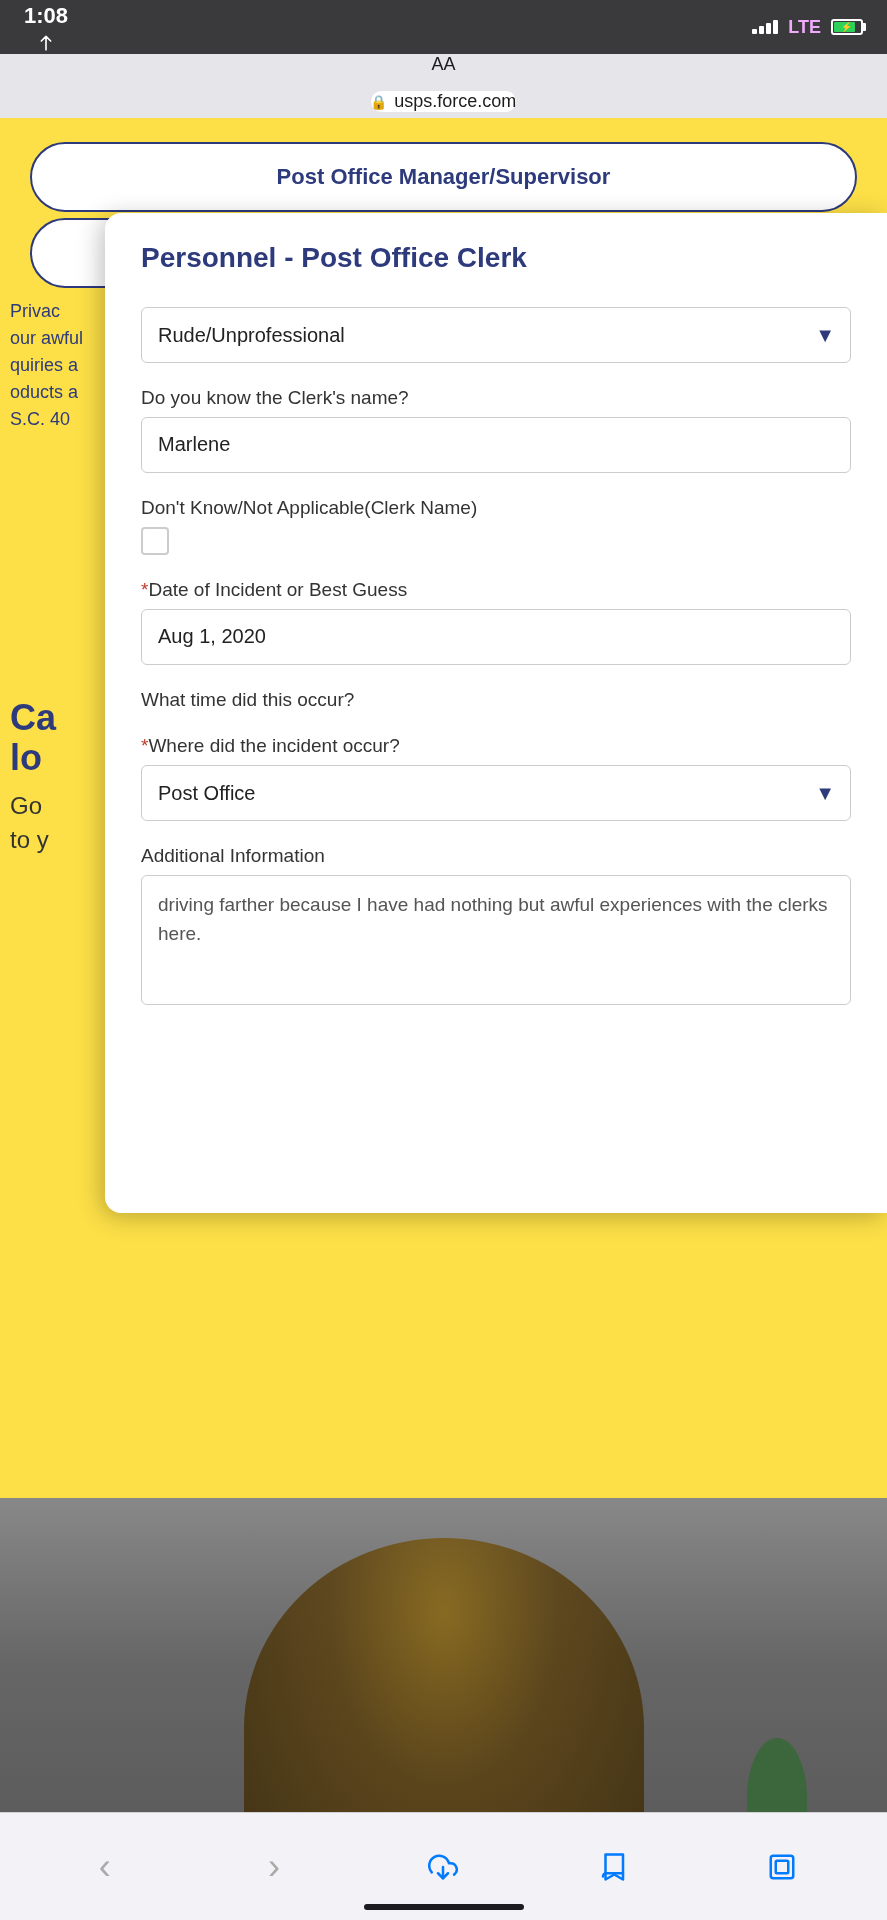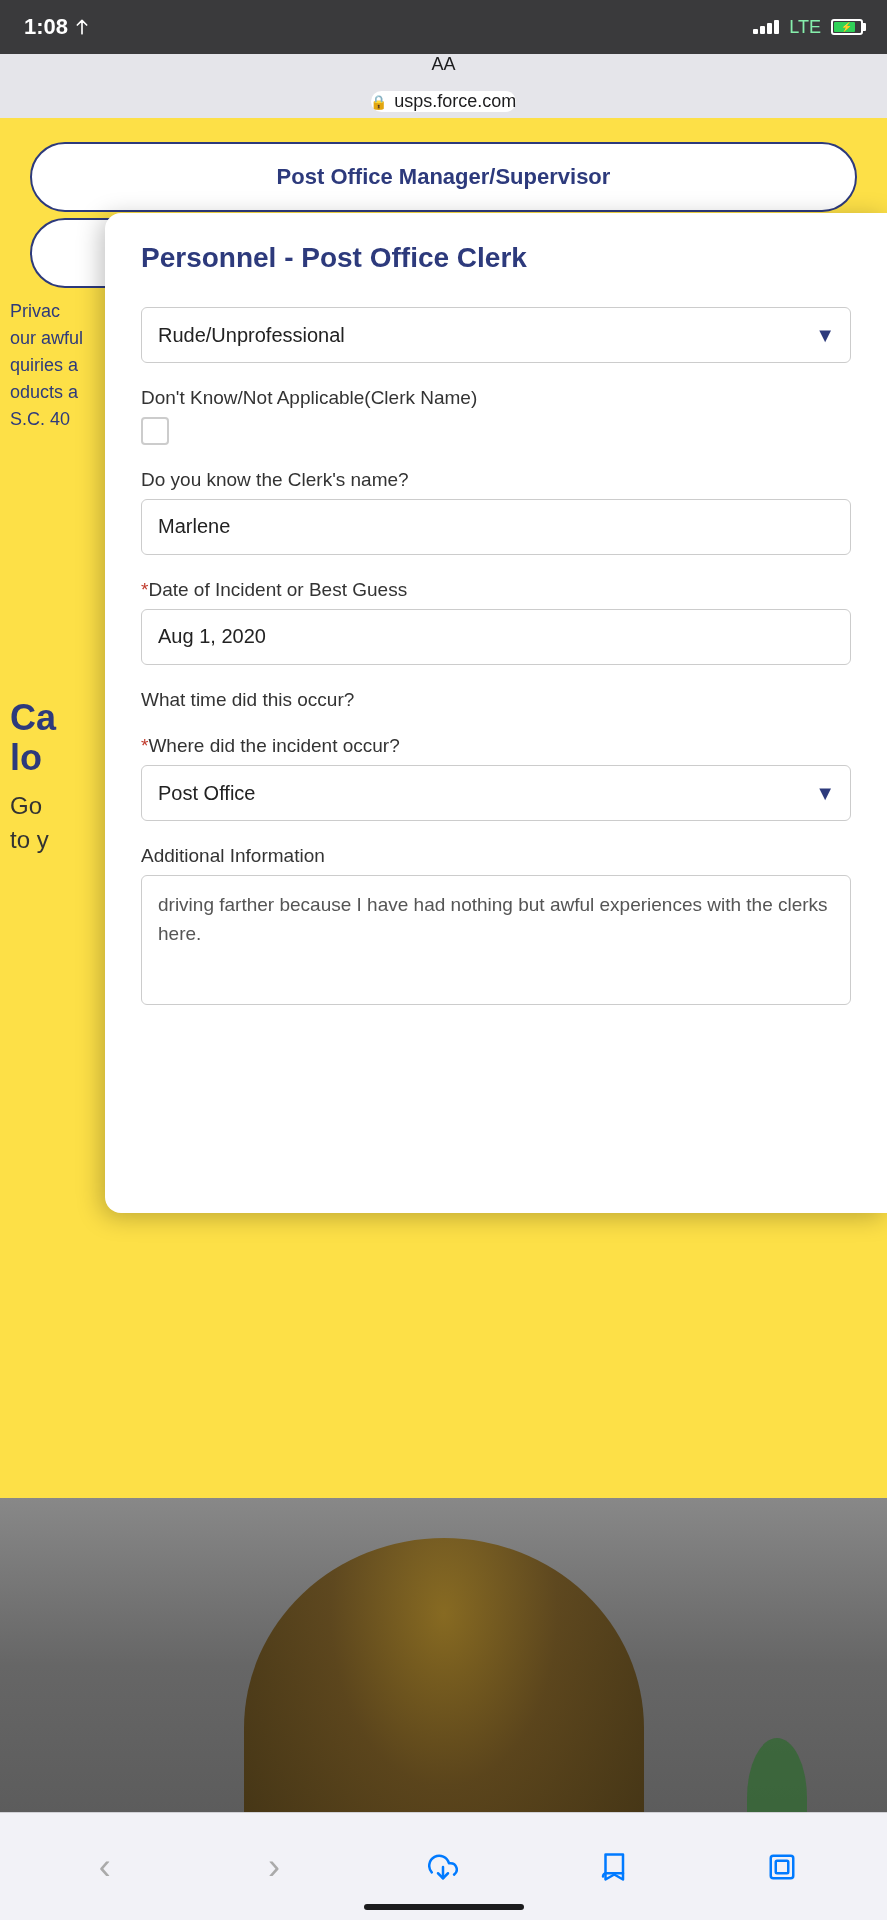--- a/index.html
+++ b/index.html
@@ -24,30 +24,31 @@
       padding: 0 24px;
       color: white;
     }
     .status-time {
       font-size: 22px;
       font-weight: 600;
       color: white;
       display: flex;
       align-items: center;
       gap: 6px;
+      flex-direction: column;
     }
     .status-time svg { width: 16px; height: 16px; fill: white; }
     .status-right {
       display: flex;
       align-items: center;
       gap: 10px;
     }
     .signal-bars { display: flex; align-items: flex-end; gap: 2px; }
     .signal-bar { background: white; border-radius: 1px; width: 5px; }
-    .lte-text { font-size: 18px; font-weight: 400; color: #86efac; }
+    .lte-text { font-size: 18px; font-weight: 700; color: #f0abfc; }
     .battery-icon {
       width: 32px;
       height: 16px;
       border: 2px solid white;
       border-radius: 3px;
       position: relative;
       display: flex;
       align-items: center;
       padding: 1px;
     }
@@ -490,29 +491,29 @@
           <select>
             <option>Rude/Unprofessional</option>
             <option>Slow Service</option>
             <option>Other</option>
           </select>
           <span class="select-arrow">▼</span>
         </div>
       </div>
 
       <div class="form-group">
+        <label class="form-label">Do you know the Clerk's name?</label>
+        <input type="text" class="form-input" value="Marlene" style="">
+      </div>
+
+      <div class="form-group">
         <label class="form-label">Don't Know/Not Applicable(Clerk Name)</label>
         <div class="checkbox-wrapper">
           <div class="form-checkbox"></div>
         </div>
-      </div>
-
-      <div class="form-group">
-        <label class="form-label">Do you know the Clerk's name?</label>
-        <input type="text" class="form-input" value="Marlene" style="">
       </div>
 
       <div class="form-group">
         <label class="form-label">
           <span style="color:#c0392b;">*</span><span>Date of Incident or Best Guess</span>
         </label>
         <input type="text" class="form-input" value="Aug 1, 2020" style="">
       </div>
 
       <div class="form-group">

